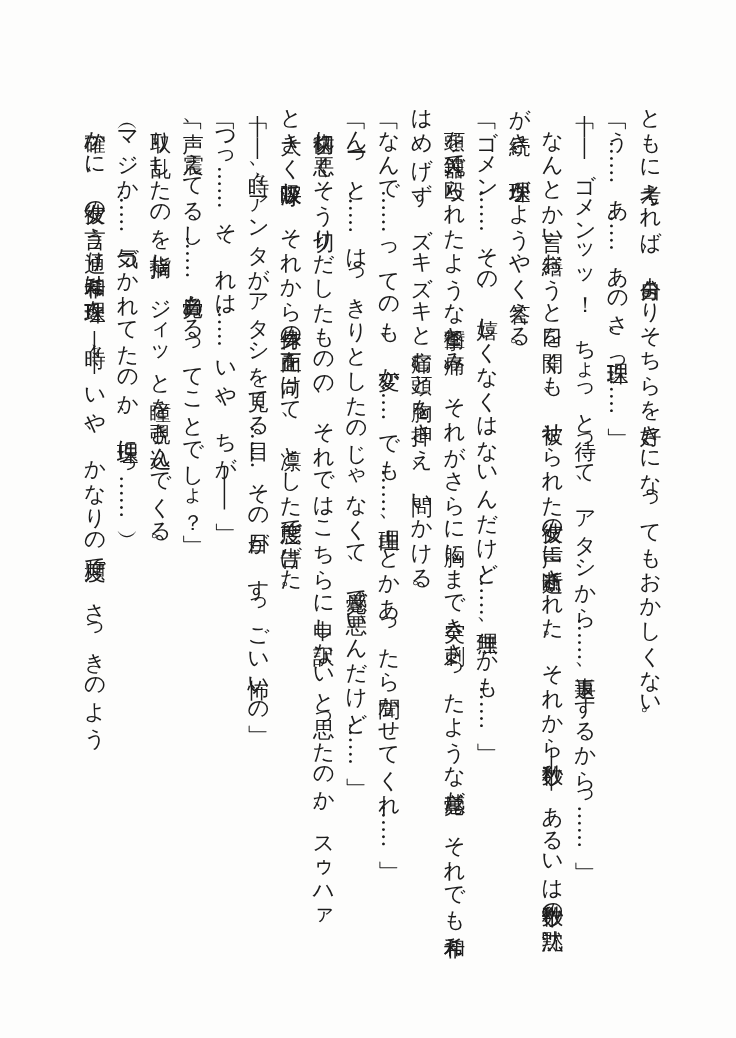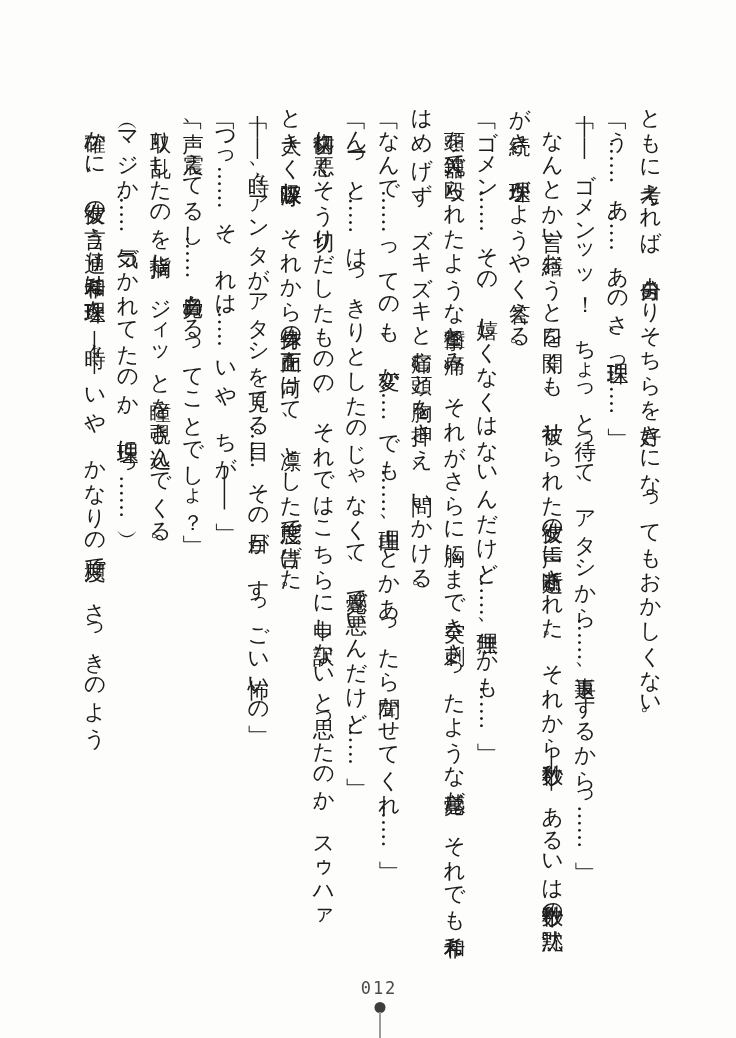--- a/index.html
+++ b/index.html
@@ -97,19 +97,14 @@
       <p class="indent">「んーっと……はっきりとしたのじゃなくて、感覚で悪いんだけど……」</p>
       <p class="indent">歯切れ悪くそう切りだしたものの、それではこちらに申し訳ないと思ったのか、スゥハァと大きく深呼吸し、それから身体の正面を向けて、凛とした態度で告げた。</p>
       <p class="indent">「――時々、アンタがアタシを見てる目……その目が、すっごい怖いの」</p>
       <p class="indent">「つっ……そ、れは……いや、ちが――」</p>
       <p class="indent">「声、震えてるし……自覚あるってことでしょ？」</p>
       <p class="indent">取り乱したのを指摘し、ジィッと瞳を覗き込んでくる。</p>
       <p class="indent">（マジか……気づかれてたのか、珠理にっ……）</p>
       <p class="indent">確かに、彼女の言う通り和希は珠理を、時々――いや、かなりの頻度で、さっきのよう</p>
     </div>
 
-  <div class="footer">
-    <div class="page-number">012</div>
-    <div class="ornament-dot"></div>
-    <div class="ornament-line"></div>
-  </div>
 
 </div>
 
 </body></html>

